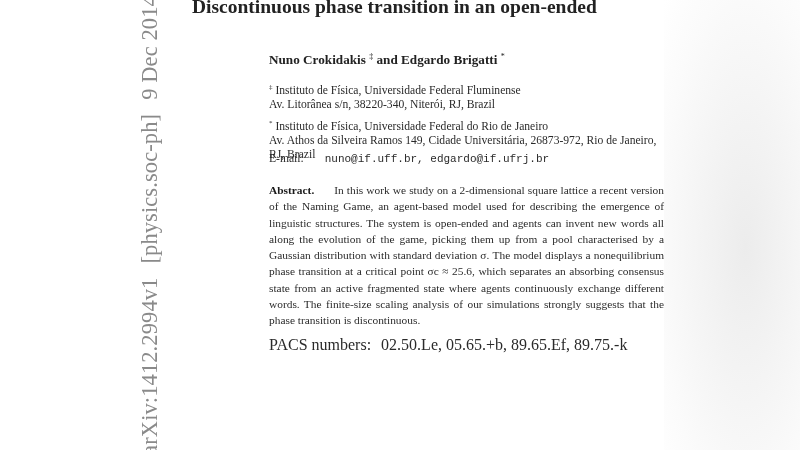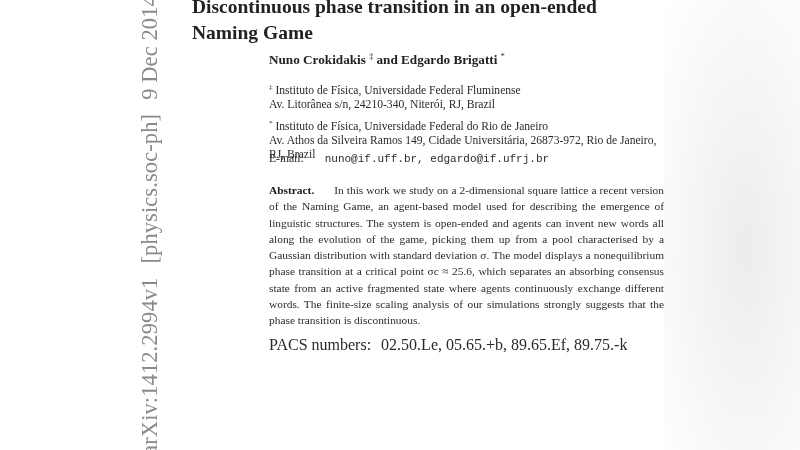--- a/index.html
+++ b/index.html
@@ -47,32 +47,31 @@
 <body>
 
 <div class="right-shade"></div>
 
 <div class="arxiv-stamp">
   <span>arXiv:1412.2994v1</span><span class="gap"></span><span>[physics.soc-ph]</span><span class="gap"></span><span>9 Dec 2014</span>
 </div>
 
 <div class="title">
   <div>Discontinuous phase transition in an open-ended</div>
-  <div>Naming Game</div>
 </div>
 
 <div class="authors">
   <span>Nuno Crokidakis</span>
   <sup>‡</sup><span> and </span><span>Edgardo Brigatti</span>
   <sup>*</sup>
 </div>
 
 <div class="affil" style="top:80px;">
   <div><sup>‡</sup> <span>Instituto de Física, Universidade Federal Fluminense</span></div>
-  <div>Av. Litorânea s/n, 24210-340, Niterói, RJ, Brazil</div>
+  <div>Av. Litorânea s/n, 38220-340, Niterói, RJ, Brazil</div>
 </div>
 
 <div class="affil" style="top:116px;">
   <div><sup>*</sup> <span>Instituto de Física, Universidade Federal do Rio de Janeiro</span></div>
   <div>Av. Athos da Silveira Ramos 149, Cidade Universitária, 26873-972, Rio de Janeiro, RJ, Brazil</div>
 </div>
 
 <div class="email">
   <span>E-mail:</span>
   <span class="mono">nuno@if.uff.br, edgardo@if.ufrj.br</span>

